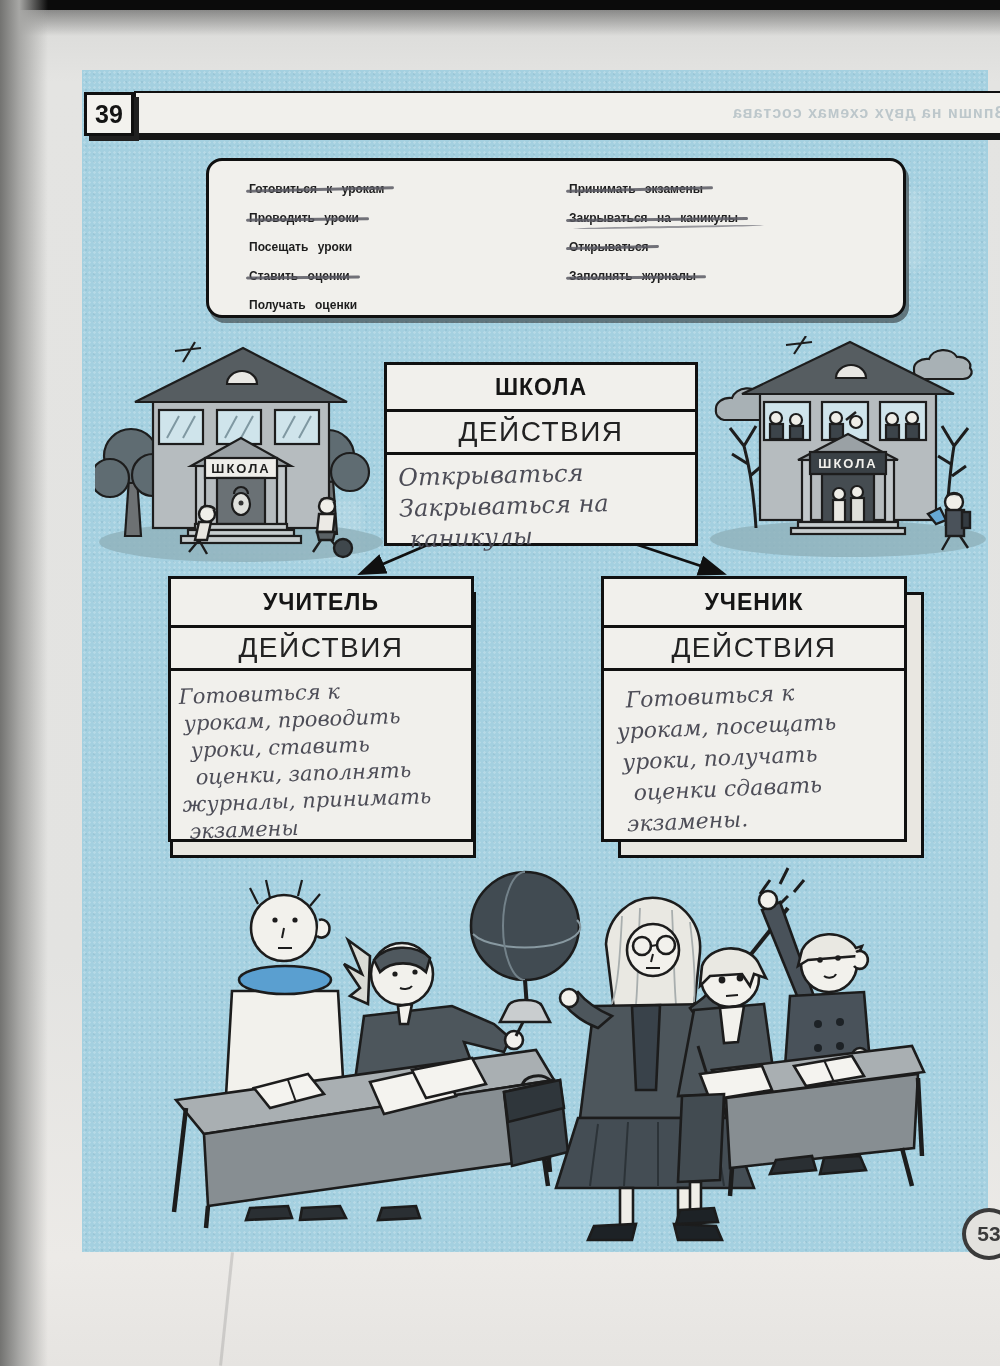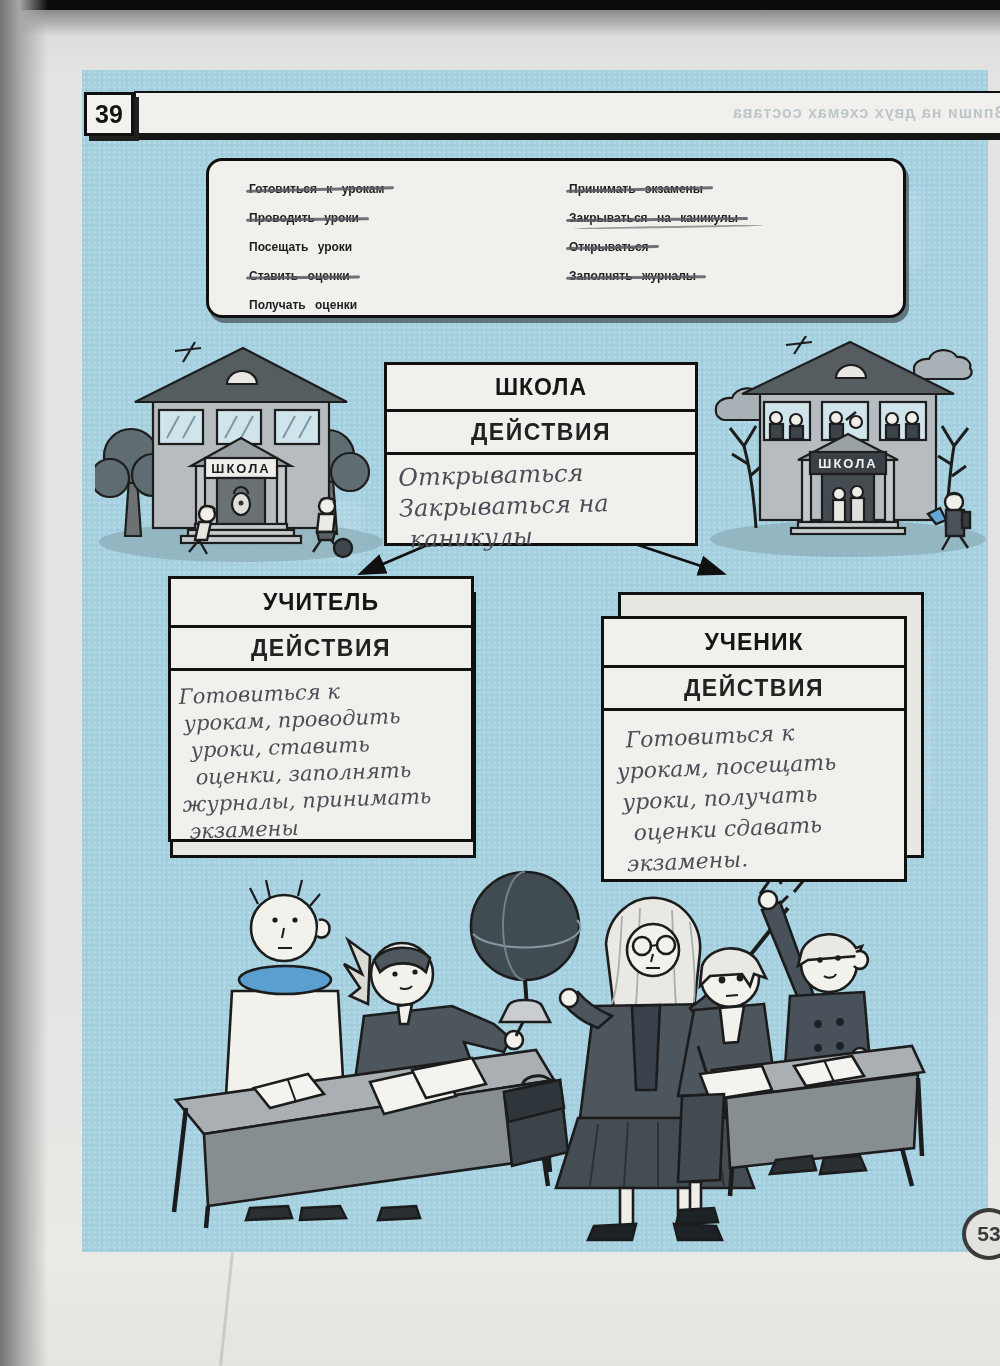--- a/index.html
+++ b/index.html
@@ -42,33 +42,33 @@
   .listcol .item:nth-child(even) .t.struck::after{transform:rotate(-.6deg);top:14px;}
   .listcol.right .item:nth-child(2) .t.struck::before,
   .listcol.right .item:nth-child(5) .t.struck::before{content:'';position:absolute;left:4px;right:-26px;top:22px;height:2px;
     background:#70707a;opacity:.7;border-radius:50%;transform:rotate(-1deg);}
 
   .card{position:absolute;background:#f1f0ec;border:3px solid #101010;box-sizing:border-box;z-index:3;}
   .card-back{position:absolute;background:#e9e7e1;border:3px solid #101010;box-sizing:border-box;z-index:2;}
   .card-title{height:44px;border-bottom:3px solid #101010;display:flex;align-items:center;justify-content:center;
     font-size:23px;font-weight:700;color:#151515;letter-spacing:1px;}
   .card-sub{height:40px;border-bottom:3px solid #101010;display:flex;align-items:center;justify-content:center;
-    font-size:23px;font-weight:700;color:#222;letter-spacing:1.5px;}
+    font-size:28px;font-weight:400;color:#222;letter-spacing:1.5px;}
   .hw{font-family:"DejaVu Serif",serif;font-style:italic;color:#4d4d57;}
   .hw .ln{display:block;white-space:nowrap;}
 
   .school-box{left:384px;top:362px;width:314px;height:184px;}
   .school-box .card-sub{height:40px;}
   .school-box .hw{padding:4px 8px 0 12px;font-size:24px;line-height:31px;transform:rotate(-1.5deg);}
 
   .teacher-card{left:168px;top:576px;width:306px;height:266px;}
   .teacher-back{left:170px;top:592px;width:306px;height:266px;}
   .teacher-card .card-title{height:46px;}
   .teacher-card .hw{padding:8px 4px 0 10px;font-size:21px;line-height:27px;transform:rotate(-2deg);}
-  .student-card{left:601px;top:576px;width:306px;height:266px;margin-top:40px;}
+  .student-card{left:601px;top:576px;width:306px;height:266px;}
   .student-back{left:618px;top:592px;width:306px;height:266px;}
   .student-card .card-title{height:46px;}
   .student-card .hw{padding:8px 4px 0 14px;font-size:22px;line-height:31px;transform:rotate(-2.5deg);}
   .ind1{padding-left:10px;} .ind2{padding-left:4px;} .ind3{padding-left:14px;} .ind4{padding-left:6px;}
 
   .illu{position:absolute;}
   svg text{font-family:"Liberation Sans",sans-serif;}
 
   .page-badge{position:absolute;left:962px;top:1208px;width:54px;height:52px;border-radius:50%;
     border:4px solid #3a3a3a;background:#e3e2de;display:flex;align-items:center;justify-content:center;

